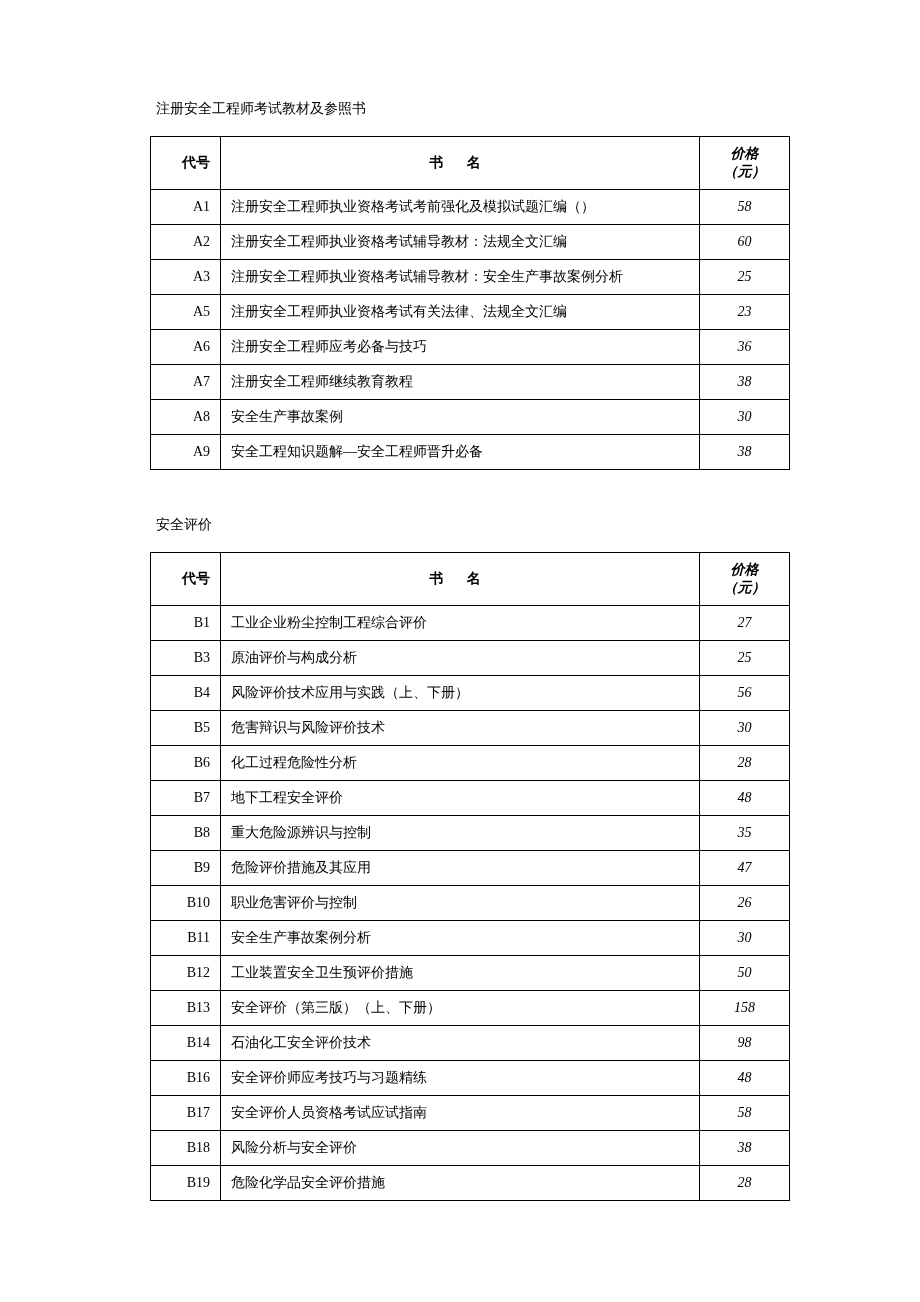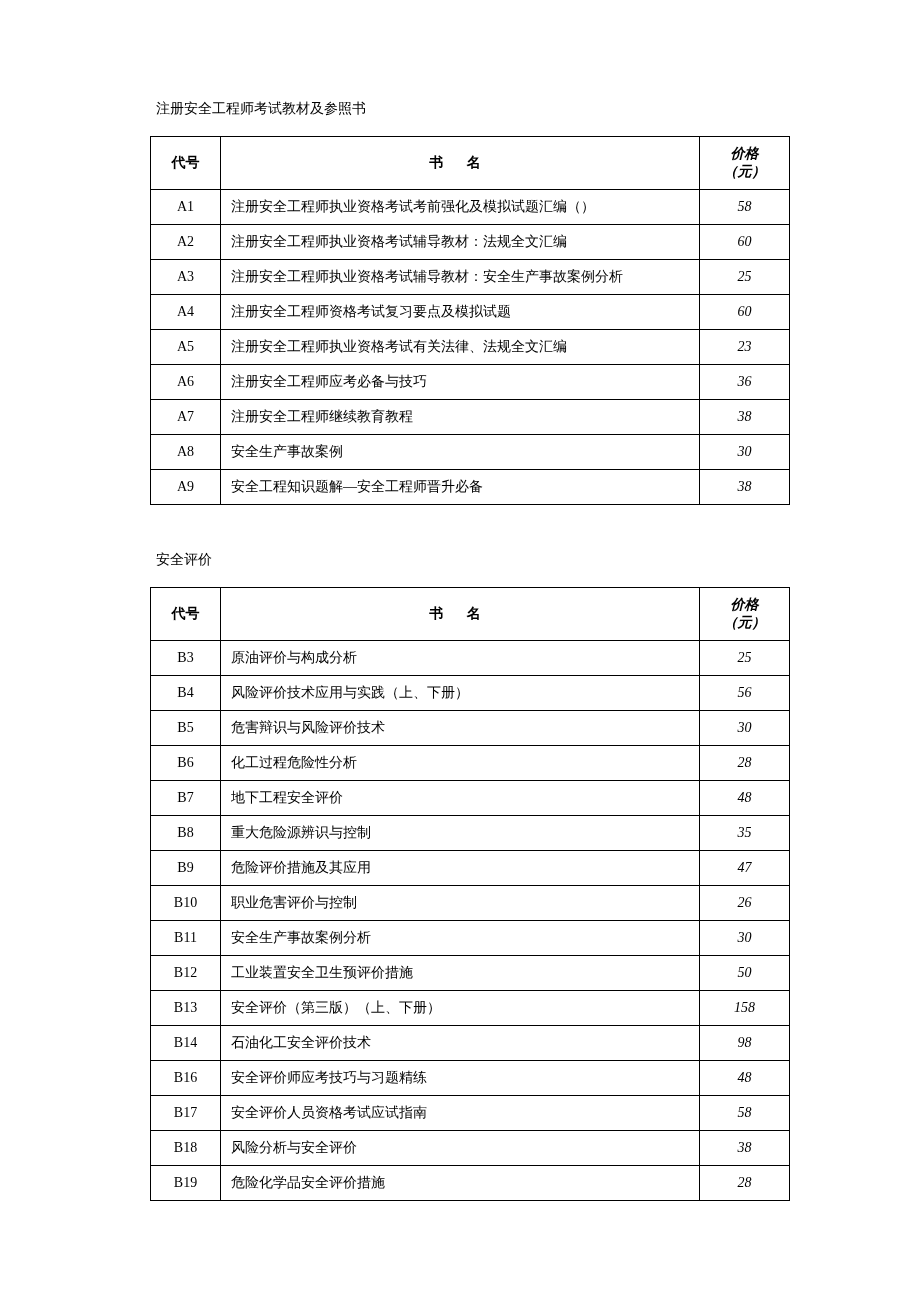--- a/index.html
+++ b/index.html
@@ -32,21 +32,21 @@
       padding: 8px 10px;
       vertical-align: middle;
       font-weight: normal;
     }
     th {
       font-weight: bold;
       text-align: center;
     }
     .col-code {
       width: 70px;
-      text-align: center;
+      text-align: right;
     }
     .col-price {
       width: 90px;
       text-align: center;
       font-style: italic;
     }
     .col-name {
       text-align: left;
       margin-left: 20px;
     }
@@ -87,25 +87,20 @@
           <td class="col-code">A2</td>
           <td class="col-name">注册安全工程师执业资格考试辅导教材：法规全文汇编</td>
           <td class="col-price">60</td>
         </tr>
       <tr>
           <td class="col-code">A3</td>
           <td class="col-name">注册安全工程师执业资格考试辅导教材：安全生产事故案例分析</td>
           <td class="col-price">25</td>
         </tr>
       <tr>
-          <td class="col-code">A4</td>
-          <td class="col-name">注册安全工程师资格考试复习要点及模拟试题</td>
-          <td class="col-price">60</td>
-        </tr>
-      <tr>
           <td class="col-code">A5</td>
           <td class="col-name">注册安全工程师执业资格考试有关法律、法规全文汇编</td>
           <td class="col-price">23</td>
         </tr>
       <tr>
           <td class="col-code">A6</td>
           <td class="col-name">注册安全工程师应考必备与技巧</td>
           <td class="col-price">36</td>
         </tr>
       <tr>
@@ -137,20 +132,25 @@
     </colgroup>
     <thead>
       <tr>
         <th class="col-code">代号</th>
         <th class="col-name">书  名</th>
         <th class="col-price">价格（元）</th>
       </tr>
     </thead>
     <tbody>
       <tr>
+          <td class="col-code">B1</td>
+          <td class="col-name">工业企业粉尘控制工程综合评价</td>
+          <td class="col-price">27</td>
+        </tr>
+      <tr>
           <td class="col-code">B3</td>
           <td class="col-name">原油评价与构成分析</td>
           <td class="col-price">25</td>
         </tr>
       <tr>
           <td class="col-code">B4</td>
           <td class="col-name">风险评价技术应用与实践（上、下册）</td>
           <td class="col-price">56</td>
         </tr>
       <tr>

